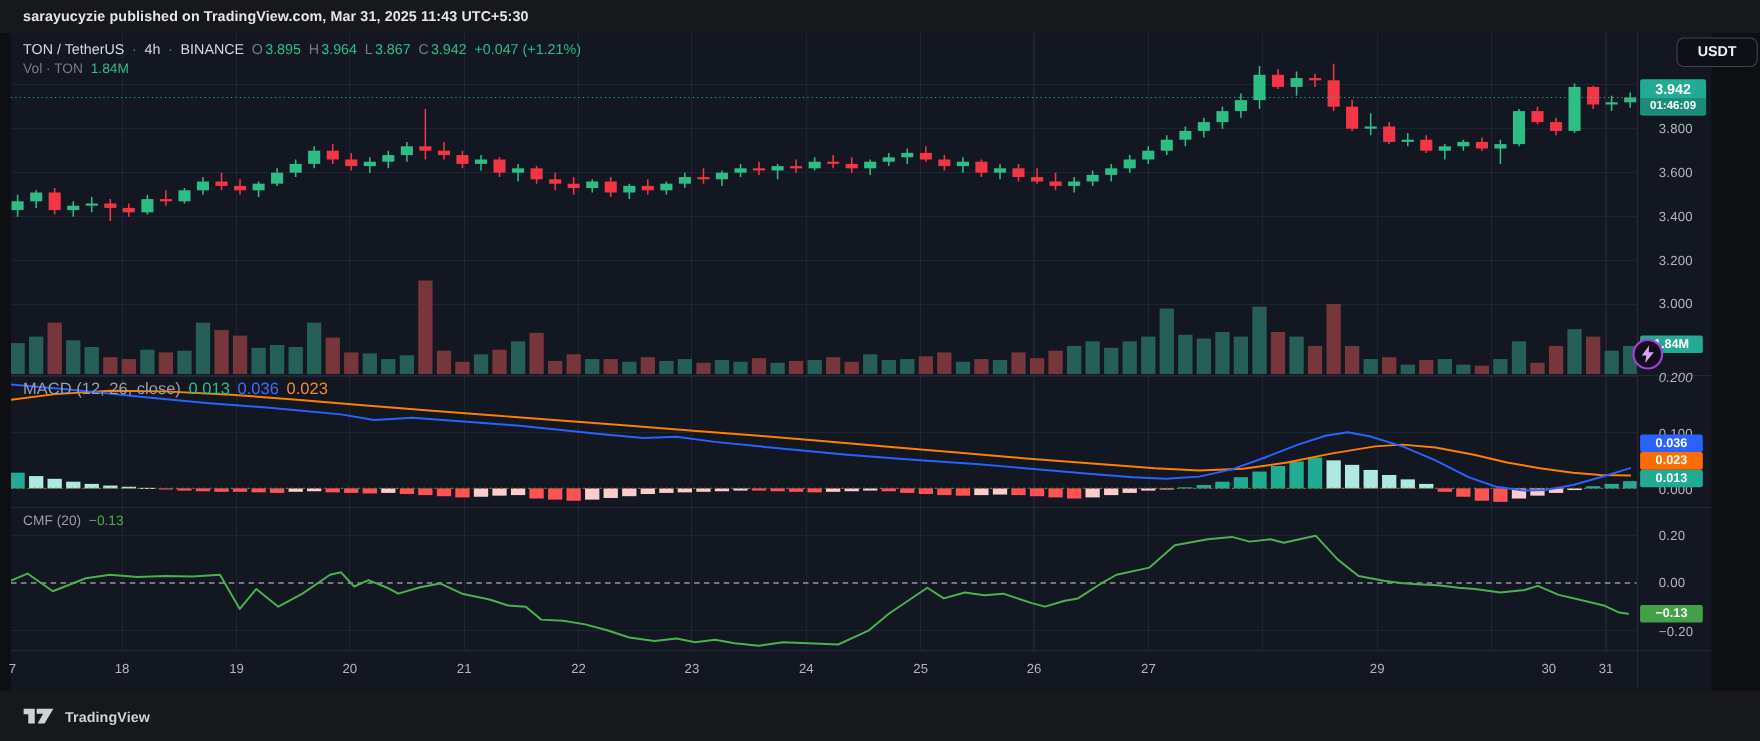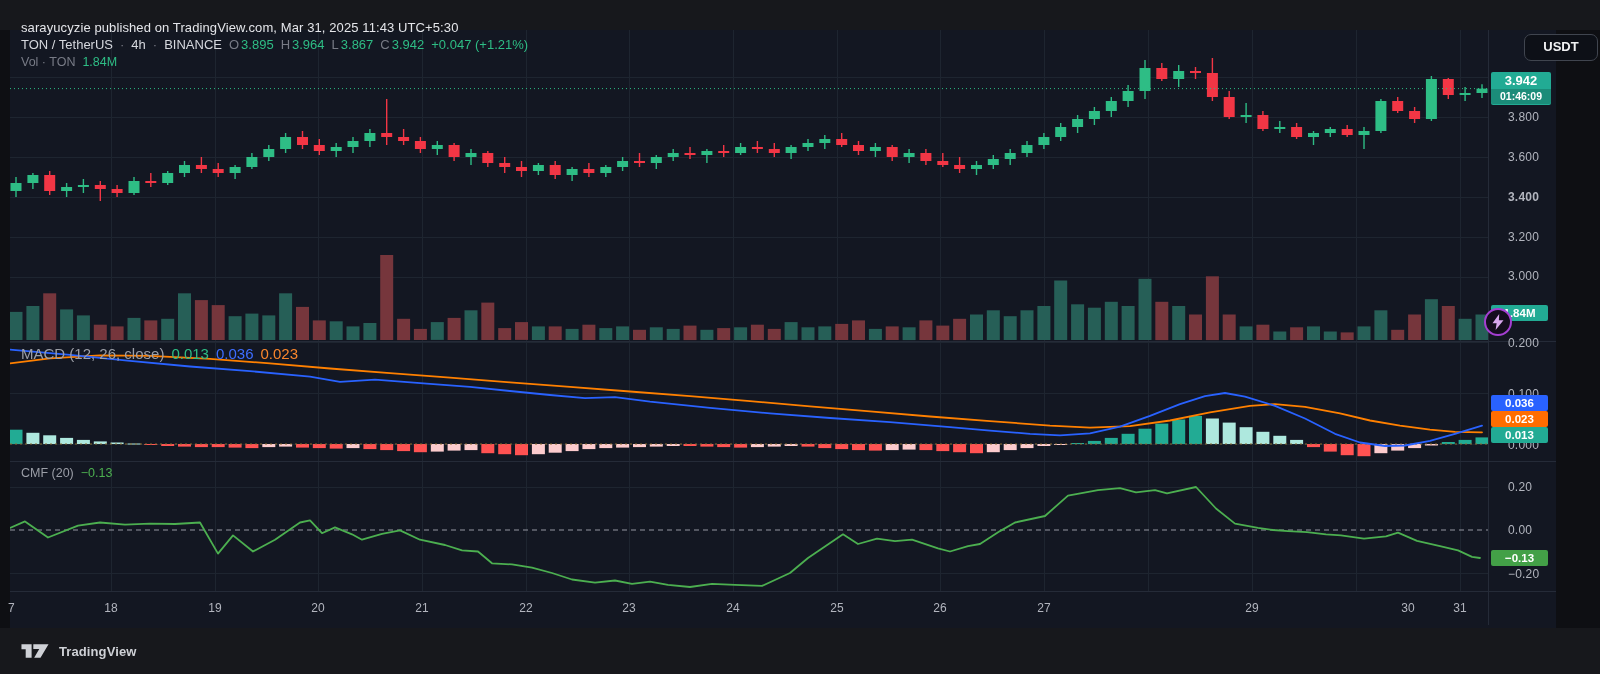--- a/index.html
+++ b/index.html
@@ -1,21 +1,21 @@
 <!DOCTYPE html>
 <html><head>
 <meta charset="utf-8">
 <style>
   html,body{margin:0;padding:0;background:#17181c;}
   #app{position:relative;width:1600px;height:674px;overflow:hidden;
        font-family:"Liberation Sans","DejaVu Sans",sans-serif;
        -webkit-font-smoothing:antialiased;}
   
   .topbar{position:absolute;left:0;top:0;width:1600px;height:30px;background:#17181c;z-index:10;}
-  .topbar-text{position:absolute;left:21px;top:0;line-height:30px;font-size:13px;font-weight:400;color:#e4e5e9;letter-spacing:.1px;margin-top:13px;}
+  .topbar-text{position:absolute;left:21px;top:0;line-height:30px;font-size:13px;font-weight:700;color:#e4e5e9;letter-spacing:.1px;}
   
   .stage{position:absolute;left:0;top:30px;width:1600px;height:598px;background:#0e0f13;}
   .chartbg{position:absolute;left:10px;top:0;width:1546px;height:598px;background:#131722;}
   svg#plot{position:absolute;left:10px;top:0;width:1478px;height:561px;display:block;}
   
   .sep-h{position:absolute;left:10px;width:1546px;height:1px;background:#252b38;z-index:4;}
   .sep-v{position:absolute;left:1488px;top:0;width:1px;height:595px;background:#252b38;z-index:4;}
   
   .hdr{position:absolute;z-index:5;display:flex;align-items:center;gap:7px;font-size:13px;white-space:nowrap;}
   .t-sym{color:#d6d8de;font-weight:500;}
@@ -499,24 +499,24 @@
 
   <div class="hdr" style="left:21px;top:466px;font-size:12.5px">
     <span style="color:#9b9ea7">CMF (20)</span>
     <span class="t-green">−0.13</span>
   </div>
 
   <div id="gutter">
       <div class="axlab" style="top: 69px;">4.000</div>
       <div class="axlab" style="top: 109px;">3.800</div>
       <div class="axlab" style="top: 149px;">3.600</div>
-      <div class="axlab" style="top: 189px; font-weight: bold;">3.400</div>
+      <div class="axlab" style="top: 189px;">3.400</div>
       <div class="axlab" style="top: 229px;">3.200</div>
       <div class="axlab" style="top: 268px;">3.000</div>
-      <div class="axlab" style="top: 335px;">0.200</div>
+      <div class="axlab" style="top: 335px; font-style: italic;">0.200</div>
       <div class="axlab" style="top: 386px;">0.100</div>
       <div class="axlab" style="top: 437px;">0.000</div>
       <div class="axlab" style="top: 479px;">0.20</div>
       <div class="axlab" style="top: 522px;">0.00</div>
       <div class="axlab" style="top: 566px;">−0.20</div>
     </div>
 
   <div class="price-badge">
     <div class="l1">3.942</div>
     <div class="l2">01:46:09</div>

